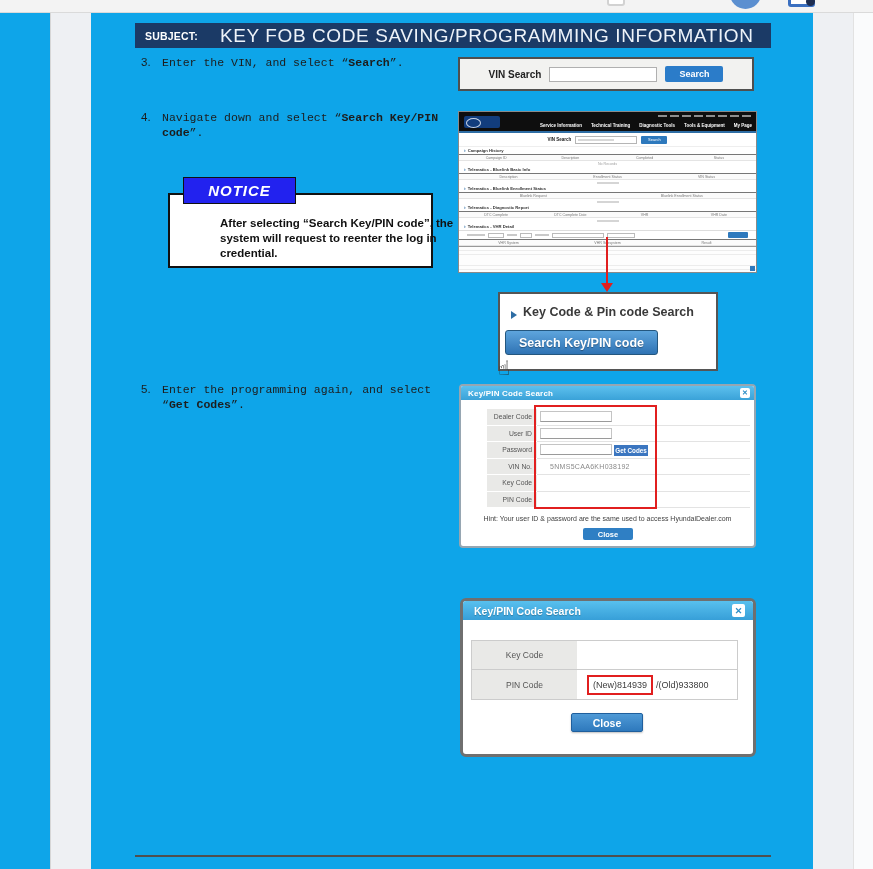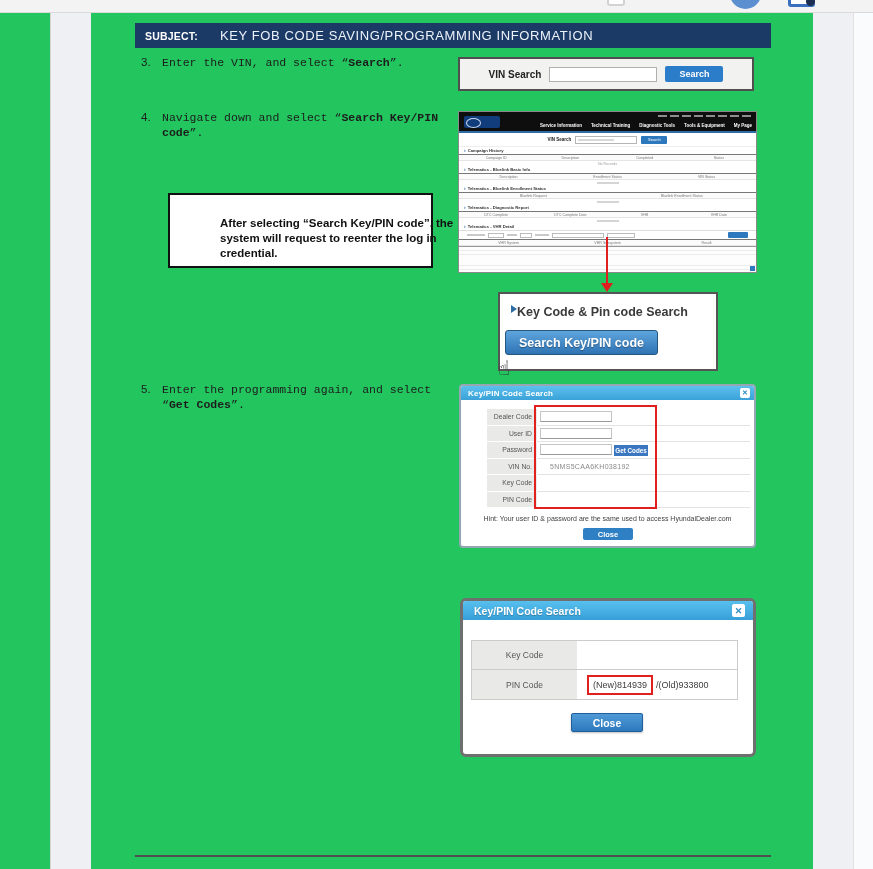--- a/index.html
+++ b/index.html
@@ -1,33 +1,33 @@
 <!DOCTYPE html>
 <html><head>
 <meta charset="utf-8">
 <style>
   * { margin:0; padding:0; box-sizing:border-box; }
   body { background:#fff; font-family:"Liberation Sans", sans-serif; }
-  #stage { position:relative; width:873px; height:869px; background:#22c55e; overflow:hidden; }
+  #stage { position:relative; width:873px; height:869px; background:#0ea5e9; overflow:hidden; }
 
   
   .toolbar { position:absolute; left:0; top:0; width:873px; height:13px; background:#f3f3f3; border-bottom:1px solid #dadada; overflow:hidden; z-index:50; }
   .tb-ghost { position:absolute; left:607px; top:-9px; width:18px; height:15px; border:2px solid #d2d2d2; border-radius:3px; background:#fff; }
   .tb-user  { position:absolute; left:730px; top:-21px; width:31px; height:30px; border-radius:50%; background:#5b8fd0; }
   .tb-print { position:absolute; left:788px; top:-14px; width:27px; height:21px; border:3px solid #3a6fc0; border-radius:3px; background:#fff; }
   .tb-badge { position:absolute; left:806px; top:-3px; width:9px; height:9px; border-radius:50%; background:#1d2d50; color:#fff; font-size:6px; line-height:9px; text-align:center; }
 
   .strip-left  { position:absolute; left:50px;  top:13px; width:41px; height:856px; background:#eef0f3; border-left:1px solid #d6d6d6; }
   .strip-right { position:absolute; left:813px; top:13px; width:40px; height:856px; background:#eef0f3; }
   .scrollstrip { position:absolute; left:853px; top:13px; width:20px; height:856px; background:#fafbfc; border-left:1px solid #e2e2e2; }
 
   
   .subject { position:absolute; left:135px; top:23px; width:636px; height:25px; background:#1b3a66; color:#fff; display:flex; align-items:center; }
   .subject-label { font-size:10.5px; font-weight:bold; margin-left:10px; letter-spacing:.2px; }
-  .subject-title { font-size:13px; margin-left:22px; letter-spacing:.6px; color:#eef3f9; }
+  .subject-title { font-size:19px; margin-left:22px; letter-spacing:.6px; color:#eef3f9; }
 
   
   .step { position:absolute; display:flex; font-size:11.5px; color:#1d1d1d; line-height:1.32; }
   .step .num { width:21px; flex:none; }
   .step .txt { flex:1;font-family:Liberation Mono, monospace; }
   .b { font-weight:bold; }
   .step3 { left:141px; top:55px;  width:318px; }
   .step4 { left:141px; top:110px; width:318px; }
   .step5 { left:141px; top:382px; width:318px; }
   .para  { left:163px; top:592px; width:299px; position:absolute; font-size:11.5px; color:#1d1d1d; line-height:1.32; }
@@ -69,21 +69,21 @@
   .p-vhr-rows { height:27px; border-top:1px solid #999;
     background:repeating-linear-gradient(to bottom, #fdfdfd 0 3.2px, #ececec 3.2px 3.8px); }
   .p-scrollchip { position:absolute; right:1px; bottom:1px; width:5px; height:5px; background:#2e79bd; }
 
   
   .red-line { position:absolute; left:606px; top:237px; width:2px; height:47px; background:#e11f1f; z-index:6; }
   .red-head { position:absolute; left:601px; top:283px; width:0; height:0; border-left:6px solid transparent; border-right:6px solid transparent; border-top:9px solid #e11f1f; z-index:6; }
 
   
   .keybox { position:absolute; left:498px; top:292px; width:220px; height:79px; border:2px solid #555; background:#fff; }
-  .keybox-title { position:absolute; left:11px; top:11px; display:flex; align-items:flex-start; }
+  .keybox-title { position:absolute; left:11px; top:11px; display:flex; align-items:flex-end; gap:6px; }
   .tri { width:0; height:0; border-top:4px solid transparent; border-bottom:4px solid transparent; border-left:6px solid #2e6da4; }
   .keybox-title b { font-size:12.5px; font-weight:bold; color:#3a3a3a; }
   .keybox-btn { position:absolute; left:5px; top:36px; width:153px; height:25px; background:linear-gradient(#5ea5dd,#2f73b4); border:1px solid #24577f; border-radius:3px; color:#fff; font-weight:bold; font-size:12.5px; display:flex; align-items:center; justify-content:center; text-shadow:0 1px 1px rgba(0,0,0,.35); }
   .hand { position:absolute; left:498px; top:356px; font-size:20px; color:#2b2b2b; z-index:8; font-family:"DejaVu Sans", sans-serif; }
 
   
   .dlg1 { position:absolute; left:459px; top:384px; width:297px; height:164px; background:#fff; border:2px solid #96a6b2; border-radius:4px; z-index:5; }
   .dlg1-title { height:14px; background:linear-gradient(#5dc0ee,#3aa2d8); border-radius:2px 2px 0 0; display:flex; align-items:center; padding-left:7px; color:#fff; font-size:8px; font-weight:bold; letter-spacing:.2px; }
   .dlg1-close { position:absolute; right:4px; top:2px; width:10px; height:10px; background:#fff; border-radius:2px; color:#2e8fc7; font-size:7px; font-weight:bold; display:flex; align-items:center; justify-content:center; }
   .dlg1-table { position:absolute; left:26px; top:23px; width:263px; }
@@ -142,20 +142,21 @@
     <div class="vin-input"></div>
     <div class="vin-btn">Search</div>
   </div>
 
   <div class="step step4">
     <span class="num">4.</span>
     <span class="txt"><span>Navigate down and select “</span><span class="b">Search Key/PIN code</span><span>”.</span></span>
   </div>
 
   <div class="notice-outer"></div>
+  <div class="notice-banner">NOTICE</div>
   <div class="notice-body">After selecting “Search Key/PIN code”, the system will request to reenter the log in credential.</div>
 
   <div class="portal">
     <div class="p-header">
       <div class="p-logo"></div>
       <div class="p-toplinks">
         <span></span>
           <span></span>
           <span></span>
           <span></span>

